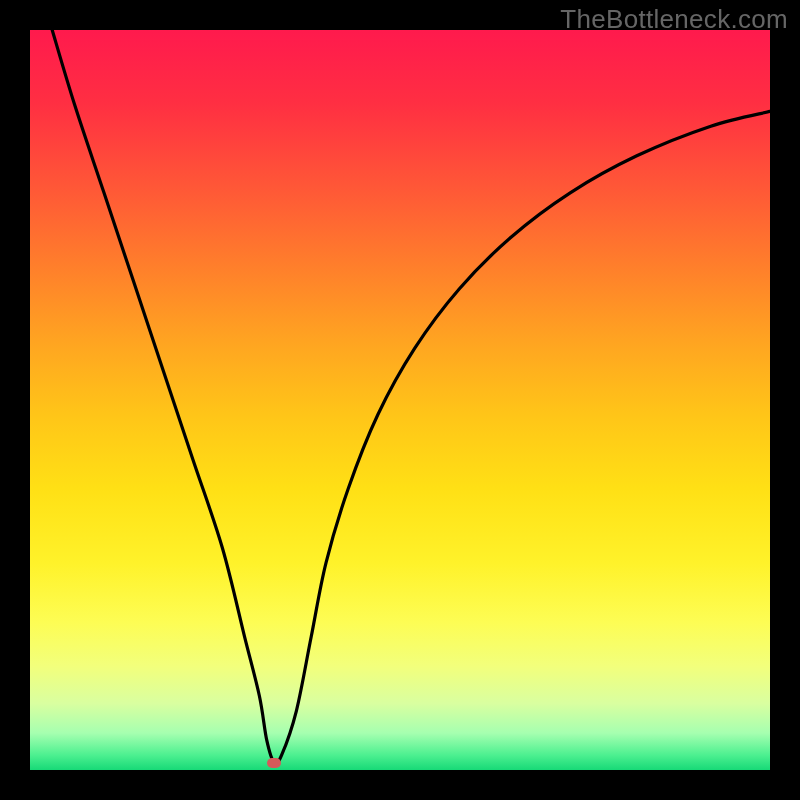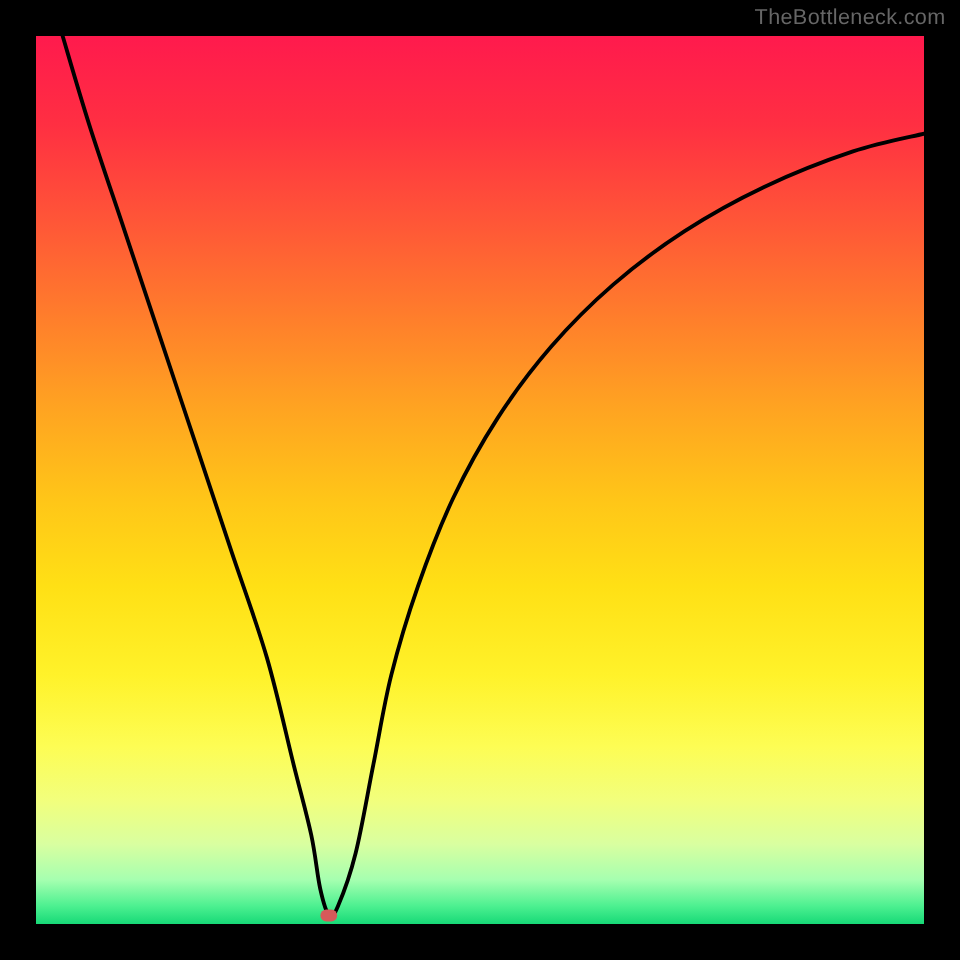--- a/index.html
+++ b/index.html
@@ -15,21 +15,21 @@
     position: relative;
     width: 800px;
     height: 800px;
     background: #000;
   }
   .watermark {
     position: absolute;
     top: 4px;
     right: 12px;
     color: #666;
-    font-size: 18px;
+    font-size: 26px;
     font-weight: 500;
     letter-spacing: 0.3px;
     z-index: 5;
   }
   .plot-area {
     position: absolute;
     left: 30px;
     top: 30px;
     width: 740px;
     height: 740px;

